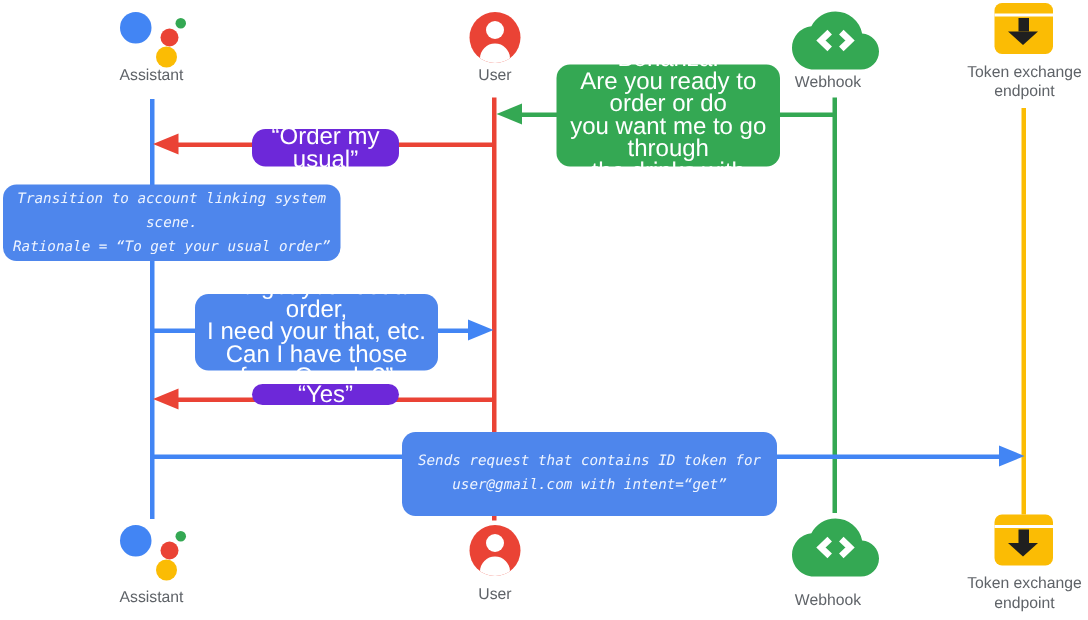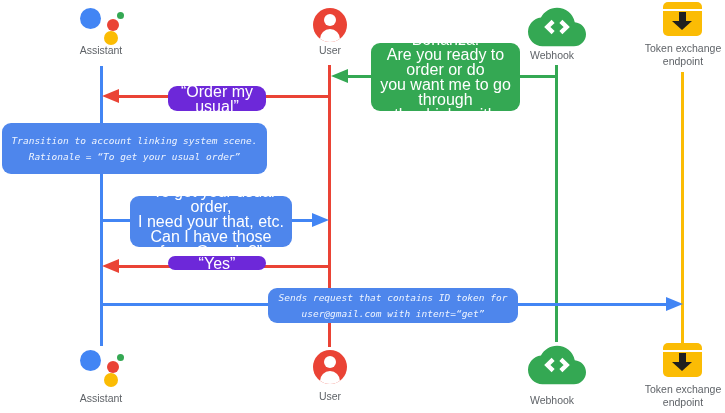--- a/index.html
+++ b/index.html
@@ -55,30 +55,30 @@
   <div class="hline" style="left:101px;top:303px;width:566px;background:#4285f4"></div>
   <div class="ah ah-right" style="left:666px;top:297px;border-left-color:#4285f4"></div>
 
   <div class="msg sans bg-green" style="left:371px;top:43px;width:149px;height:68px;">“Welcome to Boba Bonanza!
 Are you ready to order or do
 you want me to go through
 the drinks with you?”</div>
 
   <div class="msg sans bg-red" style="left:168px;top:86px;width:98px;height:25px;">“Order my usual”</div>
 
-  <div class="msg mono bg-blue" style="left:2px;top:123px;width:265px;height:51px;">Transition to account linking system scene.
+  <div class="msg mono bg-blue" style="left:2px;top:123px;width:225px;height:51px;">Transition to account linking system scene.
 Rationale = “To get your usual order”</div>
 
   <div class="msg sans bg-blue" style="left:130px;top:196px;width:162px;height:51px;">“To get your usual order,
 I need your that, etc.
 Can I have those from Google?”</div>
 
   <div class="msg sans bg-red" style="left:168px;top:256px;width:98px;height:14px;">“Yes”</div>
 
-  <div class="msg mono bg-blue" style="left:268px;top:288px;width:250px;height:35px;">Sends request that contains ID token for
+  <div class="msg mono bg-blue" style="left:268px;top:288px;width:250px;height:56px;">Sends request that contains ID token for
 user@gmail.com with intent=“get”</div>
 
   <div class="ga-icon" style="left:78px;top:6px;">
     <div class="circle" style="left:2px;top:2px;width:21px;height:21px;background:#4285f4"></div>
     <div class="circle" style="left:39px;top:6px;width:7px;height:7px;background:#34a853"></div>
     <div class="circle" style="left:29px;top:13px;width:12px;height:12px;background:#ea4335"></div>
     <div class="circle" style="left:26px;top:25px;width:14px;height:14px;background:#fbbc04"></div>
   </div>
   <div class="actor-label" style="left:61px;top:44px;width:80px;">Assistant</div>
 

